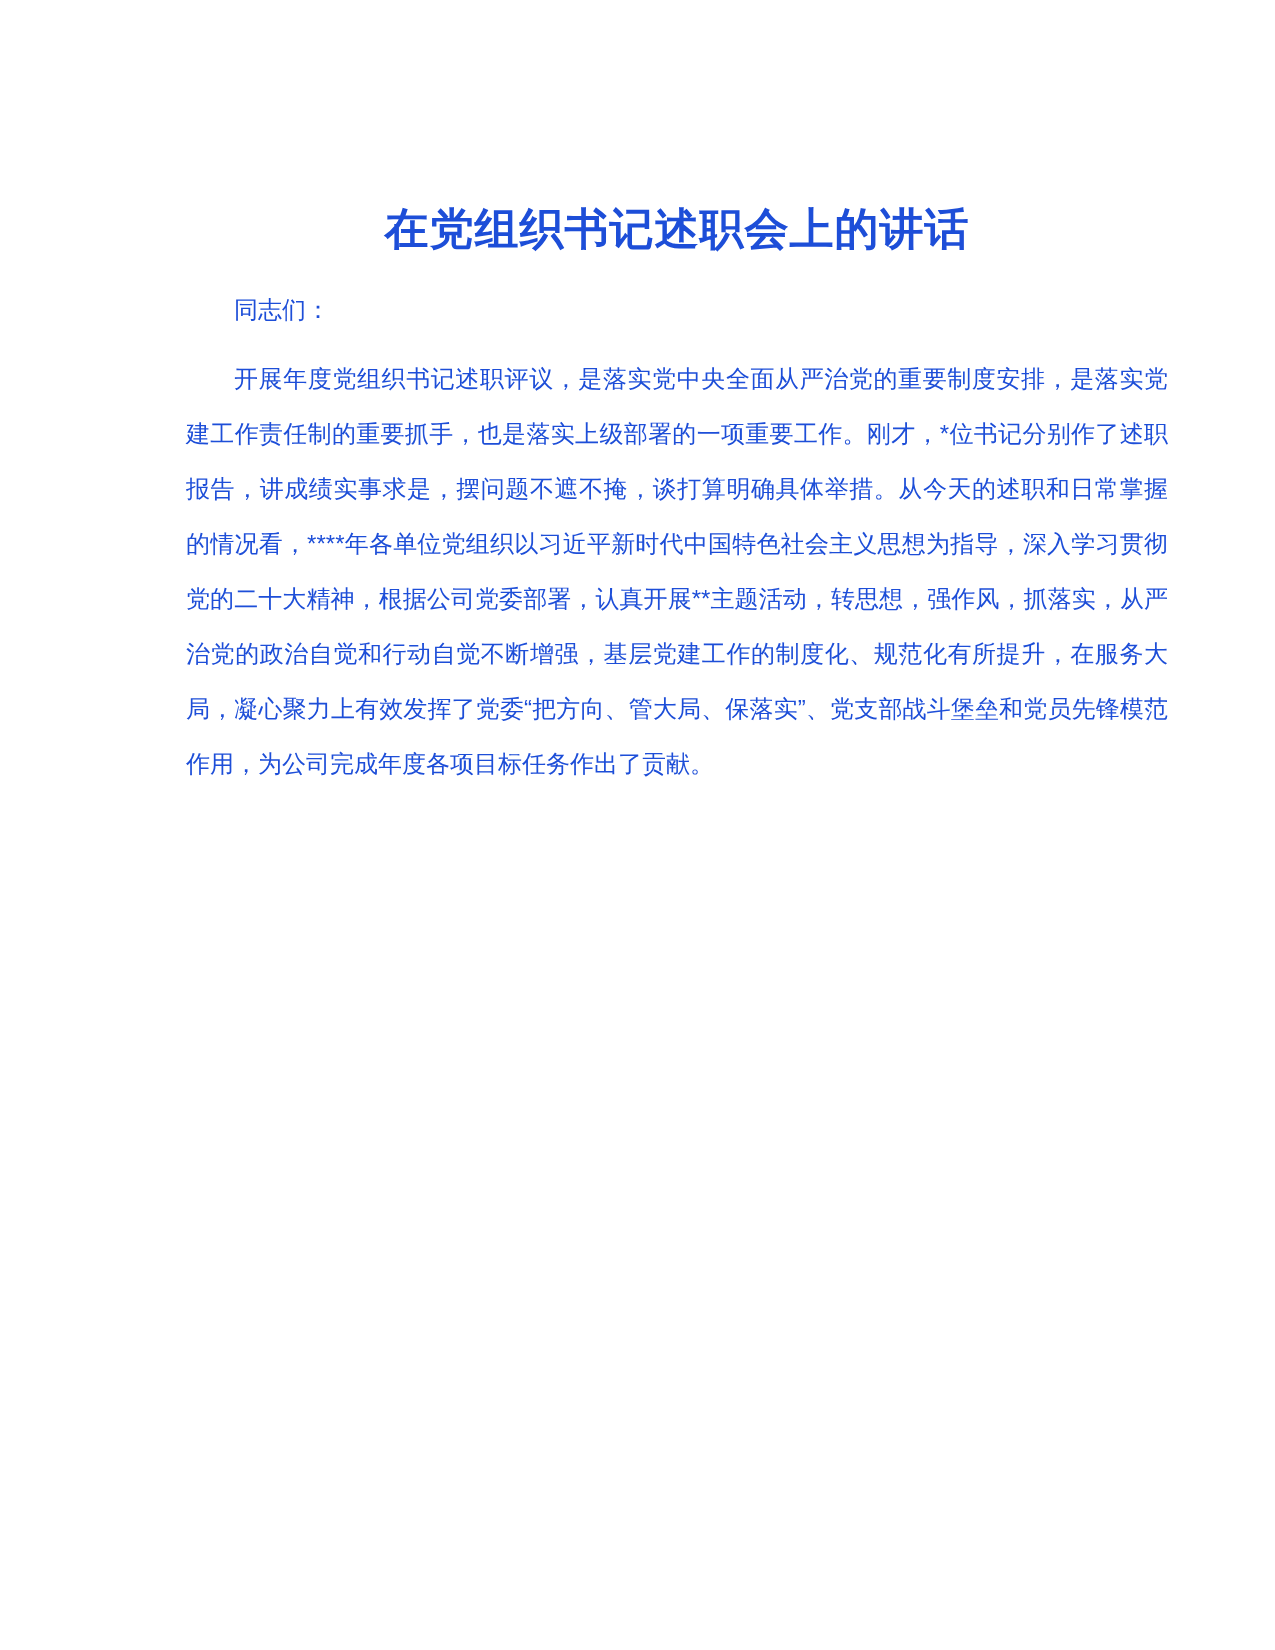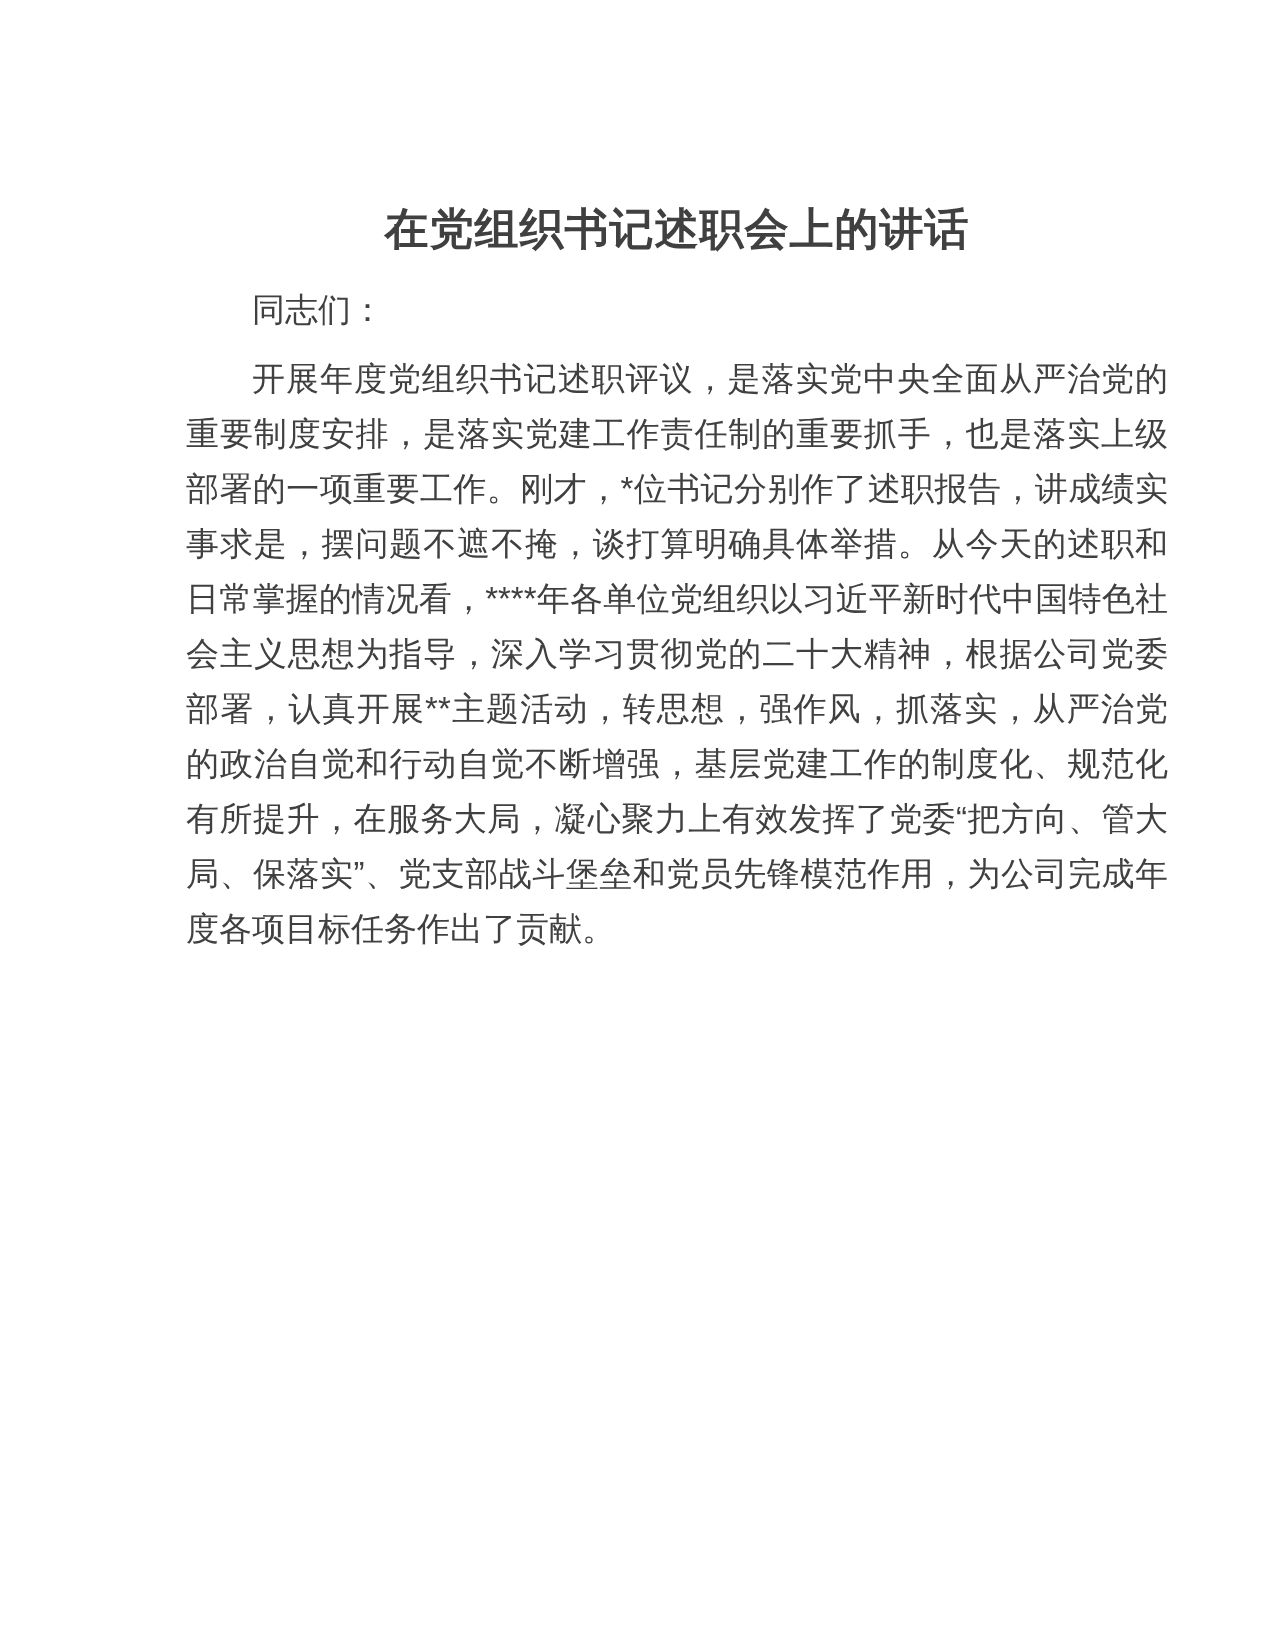--- a/index.html
+++ b/index.html
@@ -7,35 +7,35 @@
     padding: 0;
     background: #ffffff;
   }
   .page {
     position: relative;
     width: 1275px;
     height: 1650px;
     box-sizing: border-box;
     padding: 198px 107px 0 186px;
     background: #ffffff;
-    color: #404040;
+    color: #1d4ed8;
     font-family: "Liberation Sans", "DejaVu Sans", sans-serif;
     overflow: hidden;
   }
   .doc-title {
     margin: 0 0 22px 0;
     font-size: 44px;
     font-weight: 700;
     line-height: 62px;
     text-align: center;
     letter-spacing: 1px;
   }
   .doc-para {
     margin: 0 0 14px 0;
-    font-size: 33px;
+    font-size: 24px;
     line-height: 55px;
     text-align: justify;
     text-justify: inter-ideograph;
     text-indent: 2em;
     word-break: break-all;
     overflow-wrap: break-word;
   }
   .doc-salutation {
     text-align: left;
   }

